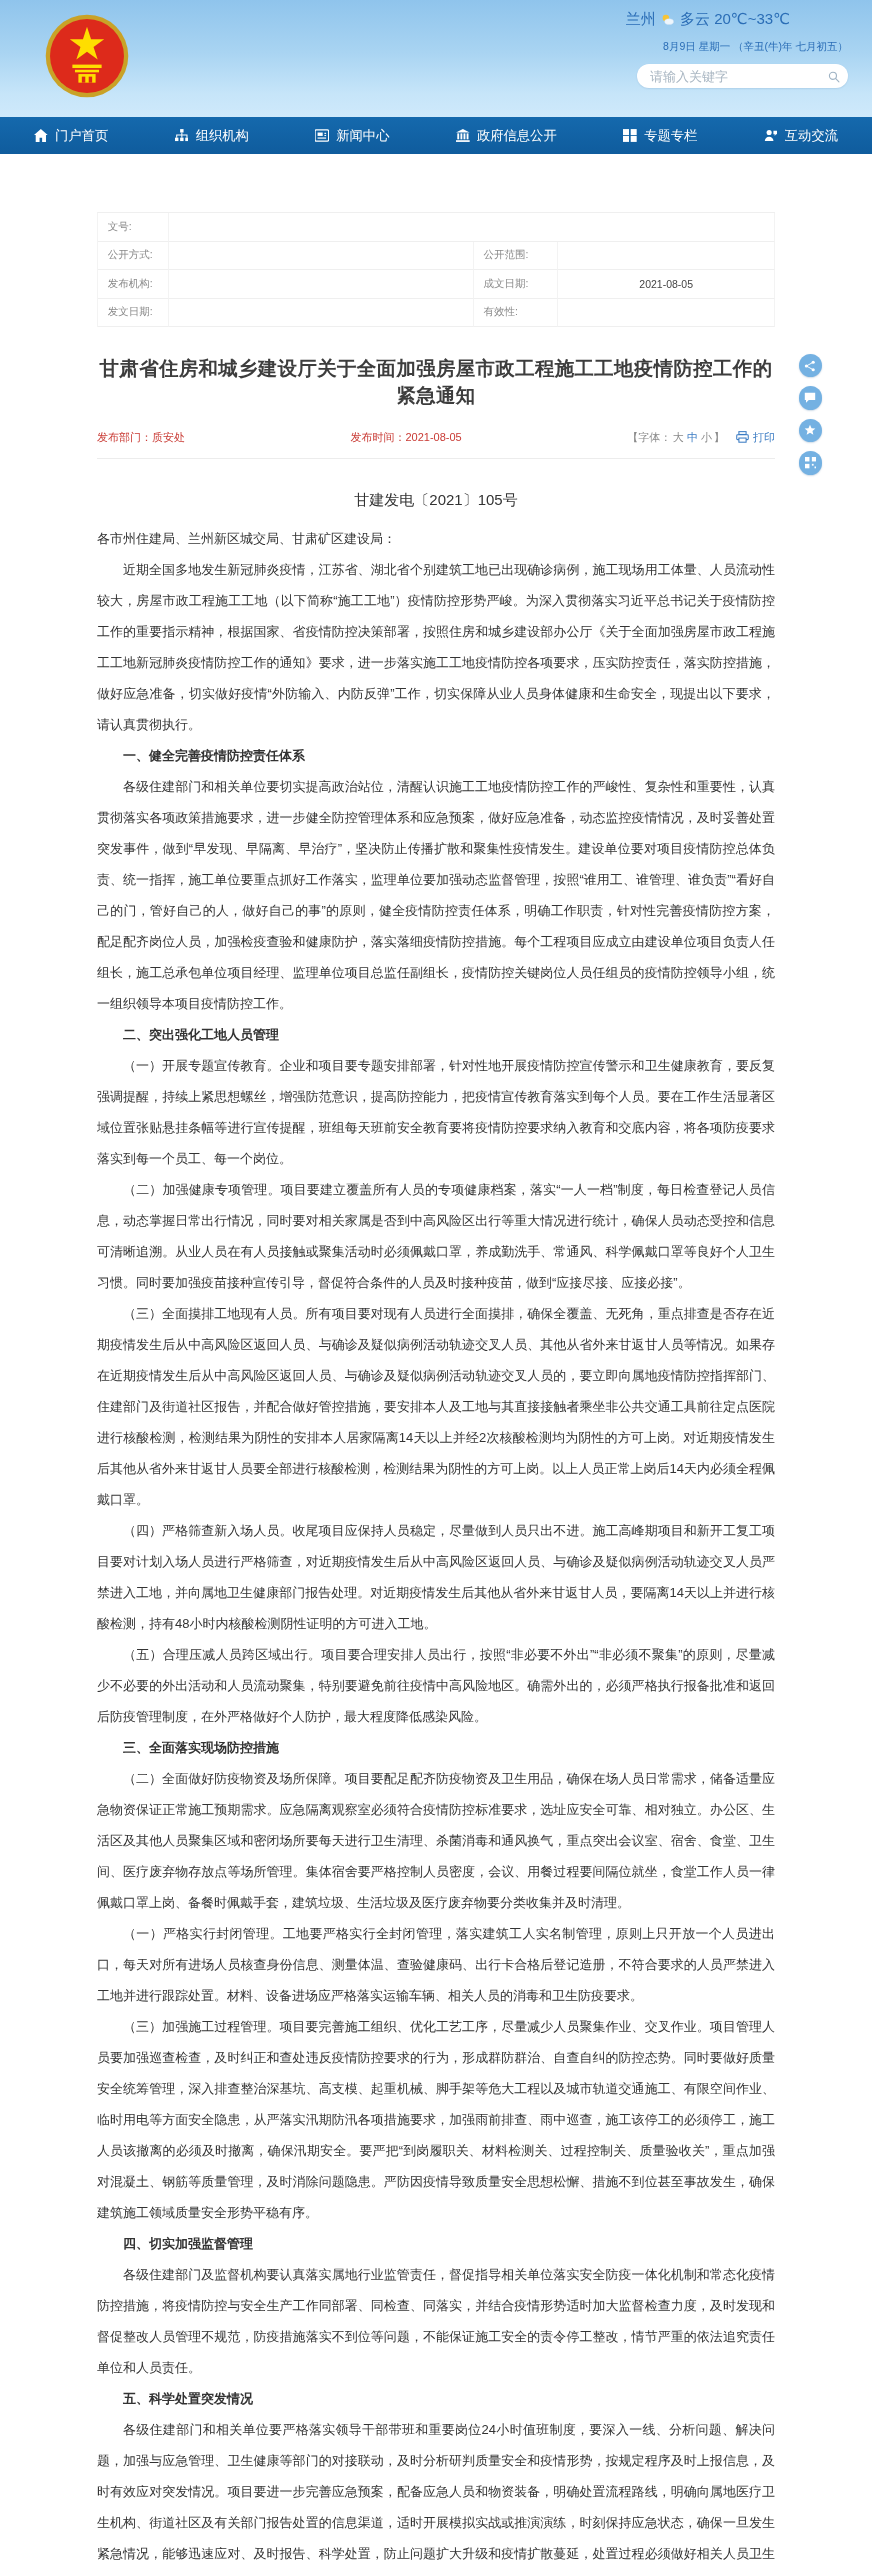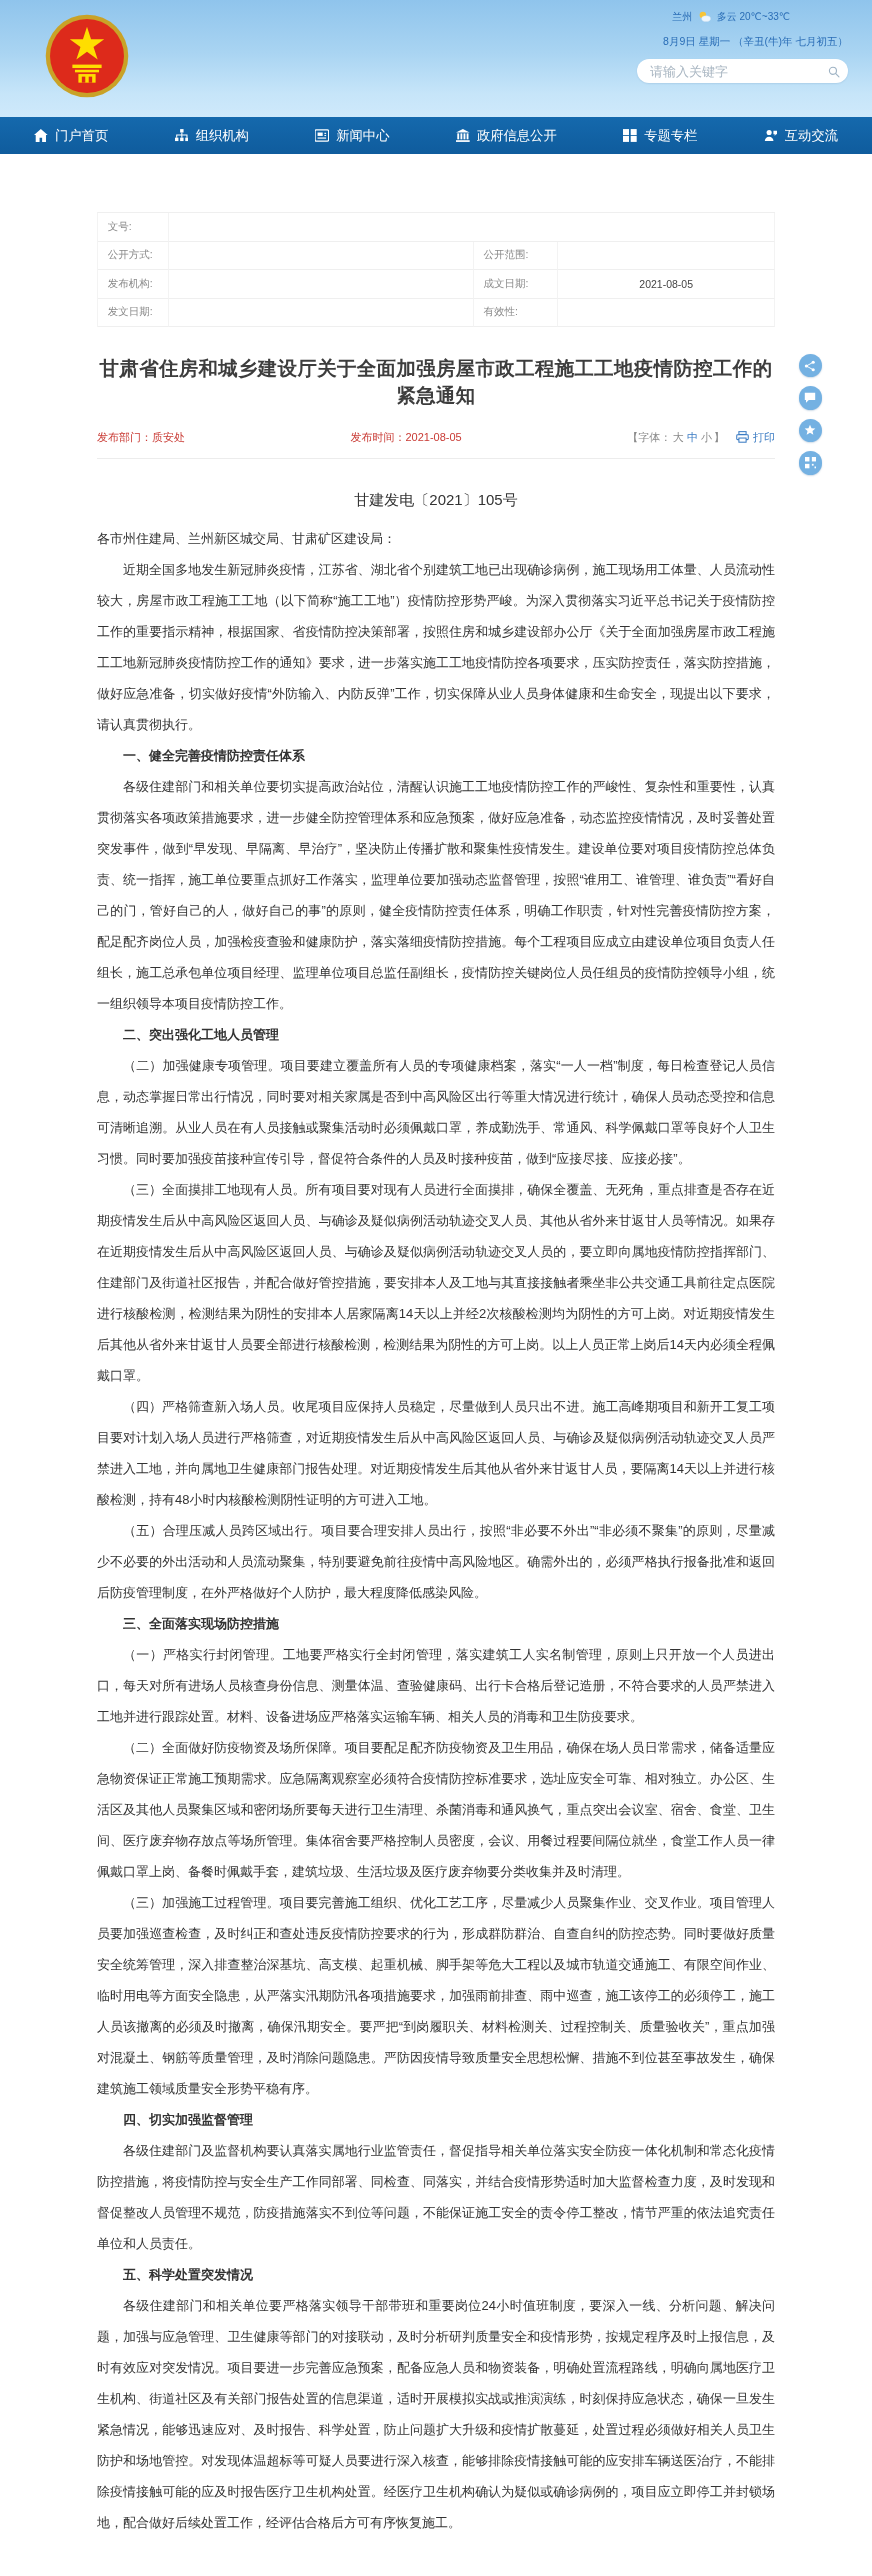--- a/index.html
+++ b/index.html
@@ -6,21 +6,21 @@
   body{font-family:"Liberation Sans","DejaVu Sans",sans-serif;color:#333;}
   .page{width:872px;min-height:2576px;margin:0 auto;position:relative;background:#fff;overflow:hidden;}
 
   
   .sky{height:117px;background:linear-gradient(180deg,#8fc4ec 0%,#a9d4f2 45%,#c6e5f9 80%,#cfe9fb 100%);position:relative;}
   .emblem{position:absolute;left:44px;top:13px;width:86px;height:86px;}
   .site-ident{position:absolute;left:144px;top:21px;}
   .site-title{font-size:34px;font-weight:bold;color:#fff;letter-spacing:2.4px;text-shadow:0 1.6px 3.2px rgba(22,80,135,.55);}
   .site-sub{margin-top:8px;font-size:10px;color:#f2faff;letter-spacing:0.5px;text-shadow:0 0.8px 1.6px rgba(22,80,135,.45);}
   .sky-right{position:absolute;right:24px;top:9.7px;text-align:right;}
-  .weather-line{font-size:10px;color:#2a6db6;padding-right:58px;display:flex;justify-content:flex-end;align-items:center;gap:5.7px;}
+  .weather-line{font-size:15px;color:#2a6db6;padding-right:58px;display:flex;justify-content:flex-end;align-items:center;gap:5.7px;}
   .date-line{font-size:10.5px;color:#2a6db6;margin-top:11.3px;}
   .searchbox{margin-top:10.5px;width:192px;height:24px;background:#fff;border-radius:13px;margin-left:auto;display:flex;align-items:center;padding:0 8px 0 11.3px;box-shadow:0 0.8px 1.6px rgba(40,90,140,.15);}
   .searchbox input{border:none;outline:none;flex:1;font-size:13px;color:#555;background:transparent;font-family:inherit;}
   .searchbox input::placeholder{color:#a9b6c2;}
 
   
   .nav{height:37px;background:linear-gradient(180deg,#1569ad,#0f5c9d);display:flex;align-items:center;justify-content:space-between;padding:0 34px;text-align:center;}
   .nav-item{display:flex;align-items:center;gap:7.3px;color:#fff;font-size:13.3px;cursor:pointer;white-space:nowrap;}
   .nav-item svg{display:block;}
 
@@ -196,27 +196,28 @@
     </div>
 
     <div class="doc-number">甘建发电〔2021〕105号</div>
 
     <div class="art-body" id="article-body">
         <p class="salute">各市州住建局、兰州新区城交局、甘肃矿区建设局：</p>
         <p class="para">近期全国多地发生新冠肺炎疫情，江苏省、湖北省个别建筑工地已出现确诊病例，施工现场用工体量、人员流动性较大，房屋市政工程施工工地（以下简称“施工工地”）疫情防控形势严峻。为深入贯彻落实习近平总书记关于疫情防控工作的重要指示精神，根据国家、省疫情防控决策部署，按照住房和城乡建设部办公厅《关于全面加强房屋市政工程施工工地新冠肺炎疫情防控工作的通知》要求，进一步落实施工工地疫情防控各项要求，压实防控责任，落实防控措施，做好应急准备，切实做好疫情“外防输入、内防反弹”工作，切实保障从业人员身体健康和生命安全，现提出以下要求，请认真贯彻执行。</p>
         <p class="sec-h">一、健全完善疫情防控责任体系</p>
         <p class="para">各级住建部门和相关单位要切实提高政治站位，清醒认识施工工地疫情防控工作的严峻性、复杂性和重要性，认真贯彻落实各项政策措施要求，进一步健全防控管理体系和应急预案，做好应急准备，动态监控疫情情况，及时妥善处置突发事件，做到“早发现、早隔离、早治疗”，坚决防止传播扩散和聚集性疫情发生。建设单位要对项目疫情防控总体负责、统一指挥，施工单位要重点抓好工作落实，监理单位要加强动态监督管理，按照“谁用工、谁管理、谁负责”“看好自己的门，管好自己的人，做好自己的事”的原则，健全疫情防控责任体系，明确工作职责，针对性完善疫情防控方案，配足配齐岗位人员，加强检疫查验和健康防护，落实落细疫情防控措施。每个工程项目应成立由建设单位项目负责人任组长，施工总承包单位项目经理、监理单位项目总监任副组长，疫情防控关键岗位人员任组员的疫情防控领导小组，统一组织领导本项目疫情防控工作。</p>
         <p class="sec-h">二、突出强化工地人员管理</p>
+        <p class="para">（一）开展专题宣传教育。企业和项目要专题安排部署，针对性地开展疫情防控宣传警示和卫生健康教育，要反复强调提醒，持续上紧思想螺丝，增强防范意识，提高防控能力，把疫情宣传教育落实到每个人员。要在工作生活显著区域位置张贴悬挂条幅等进行宣传提醒，班组每天班前安全教育要将疫情防控要求纳入教育和交底内容，将各项防疫要求落实到每一个员工、每一个岗位。</p>
         <p class="para">（二）加强健康专项管理。项目要建立覆盖所有人员的专项健康档案，落实“一人一档”制度，每日检查登记人员信息，动态掌握日常出行情况，同时要对相关家属是否到中高风险区出行等重大情况进行统计，确保人员动态受控和信息可清晰追溯。从业人员在有人员接触或聚集活动时必须佩戴口罩，养成勤洗手、常通风、科学佩戴口罩等良好个人卫生习惯。同时要加强疫苗接种宣传引导，督促符合条件的人员及时接种疫苗，做到“应接尽接、应接必接”。</p>
         <p class="para">（三）全面摸排工地现有人员。所有项目要对现有人员进行全面摸排，确保全覆盖、无死角，重点排查是否存在近期疫情发生后从中高风险区返回人员、与确诊及疑似病例活动轨迹交叉人员、其他从省外来甘返甘人员等情况。如果存在近期疫情发生后从中高风险区返回人员、与确诊及疑似病例活动轨迹交叉人员的，要立即向属地疫情防控指挥部门、住建部门及街道社区报告，并配合做好管控措施，要安排本人及工地与其直接接触者乘坐非公共交通工具前往定点医院进行核酸检测，检测结果为阴性的安排本人居家隔离14天以上并经2次核酸检测均为阴性的方可上岗。对近期疫情发生后其他从省外来甘返甘人员要全部进行核酸检测，检测结果为阴性的方可上岗。以上人员正常上岗后14天内必须全程佩戴口罩。</p>
         <p class="para">（四）严格筛查新入场人员。收尾项目应保持人员稳定，尽量做到人员只出不进。施工高峰期项目和新开工复工项目要对计划入场人员进行严格筛查，对近期疫情发生后从中高风险区返回人员、与确诊及疑似病例活动轨迹交叉人员严禁进入工地，并向属地卫生健康部门报告处理。对近期疫情发生后其他从省外来甘返甘人员，要隔离14天以上并进行核酸检测，持有48小时内核酸检测阴性证明的方可进入工地。</p>
         <p class="para">（五）合理压减人员跨区域出行。项目要合理安排人员出行，按照“非必要不外出”“非必须不聚集”的原则，尽量减少不必要的外出活动和人员流动聚集，特别要避免前往疫情中高风险地区。确需外出的，必须严格执行报备批准和返回后防疫管理制度，在外严格做好个人防护，最大程度降低感染风险。</p>
         <p class="sec-h">三、全面落实现场防控措施</p>
+        <p class="para">（二）全面做好防疫物资及场所保障。项目要配足配齐防疫物资及卫生用品，确保在场人员日常需求，储备适量应急物资保证正常施工预期需求。应急隔离观察室必须符合疫情防控标准要求，选址应安全可靠、相对独立。办公区、生活区及其他人员聚集区域和密闭场所要每天进行卫生清理、杀菌消毒和通风换气，重点突出会议室、宿舍、食堂、卫生间、医疗废弃物存放点等场所管理。集体宿舍要严格控制人员密度，会议、用餐过程要间隔位就坐，食堂工作人员一律佩戴口罩上岗、备餐时佩戴手套，建筑垃圾、生活垃圾及医疗废弃物要分类收集并及时清理。</p>
         <p class="para">（一）严格实行封闭管理。工地要严格实行全封闭管理，落实建筑工人实名制管理，原则上只开放一个人员进出口，每天对所有进场人员核查身份信息、测量体温、查验健康码、出行卡合格后登记造册，不符合要求的人员严禁进入工地并进行跟踪处置。材料、设备进场应严格落实运输车辆、相关人员的消毒和卫生防疫要求。</p>
-        <p class="para">（二）全面做好防疫物资及场所保障。项目要配足配齐防疫物资及卫生用品，确保在场人员日常需求，储备适量应急物资保证正常施工预期需求。应急隔离观察室必须符合疫情防控标准要求，选址应安全可靠、相对独立。办公区、生活区及其他人员聚集区域和密闭场所要每天进行卫生清理、杀菌消毒和通风换气，重点突出会议室、宿舍、食堂、卫生间、医疗废弃物存放点等场所管理。集体宿舍要严格控制人员密度，会议、用餐过程要间隔位就坐，食堂工作人员一律佩戴口罩上岗、备餐时佩戴手套，建筑垃圾、生活垃圾及医疗废弃物要分类收集并及时清理。</p>
         <p class="para">（三）加强施工过程管理。项目要完善施工组织、优化工艺工序，尽量减少人员聚集作业、交叉作业。项目管理人员要加强巡查检查，及时纠正和查处违反疫情防控要求的行为，形成群防群治、自查自纠的防控态势。同时要做好质量安全统筹管理，深入排查整治深基坑、高支模、起重机械、脚手架等危大工程以及城市轨道交通施工、有限空间作业、临时用电等方面安全隐患，从严落实汛期防汛各项措施要求，加强雨前排查、雨中巡查，施工该停工的必须停工，施工人员该撤离的必须及时撤离，确保汛期安全。要严把“到岗履职关、材料检测关、过程控制关、质量验收关”，重点加强对混凝土、钢筋等质量管理，及时消除问题隐患。严防因疫情导致质量安全思想松懈、措施不到位甚至事故发生，确保建筑施工领域质量安全形势平稳有序。</p>
         <p class="sec-h">四、切实加强监督管理</p>
         <p class="para">各级住建部门及监督机构要认真落实属地行业监管责任，督促指导相关单位落实安全防疫一体化机制和常态化疫情防控措施，将疫情防控与安全生产工作同部署、同检查、同落实，并结合疫情形势适时加大监督检查力度，及时发现和督促整改人员管理不规范，防疫措施落实不到位等问题，不能保证施工安全的责令停工整改，情节严重的依法追究责任单位和人员责任。</p>
         <p class="sec-h">五、科学处置突发情况</p>
         <p class="para">各级住建部门和相关单位要严格落实领导干部带班和重要岗位24小时值班制度，要深入一线、分析问题、解决问题，加强与应急管理、卫生健康等部门的对接联动，及时分析研判质量安全和疫情形势，按规定程序及时上报信息，及时有效应对突发情况。项目要进一步完善应急预案，配备应急人员和物资装备，明确处置流程路线，明确向属地医疗卫生机构、街道社区及有关部门报告处置的信息渠道，适时开展模拟实战或推演演练，时刻保持应急状态，确保一旦发生紧急情况，能够迅速应对、及时报告、科学处置，防止问题扩大升级和疫情扩散蔓延，处置过程必须做好相关人员卫生防护和场地管控。对发现体温超标等可疑人员要进行深入核查，能够排除疫情接触可能的应安排车辆送医治疗，不能排除疫情接触可能的应及时报告医疗卫生机构处置。经医疗卫生机构确认为疑似或确诊病例的，项目应立即停工并封锁场地，配合做好后续处置工作，经评估合格后方可有序恢复施工。</p>
       </div>
 
   </div>
 
   <div class="float-tools">

